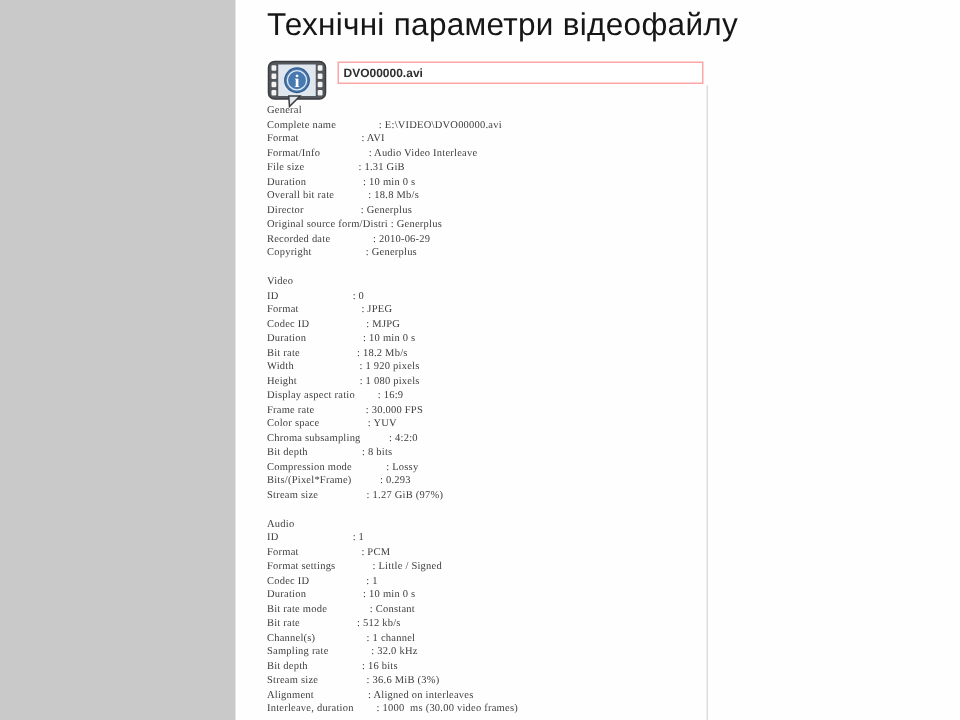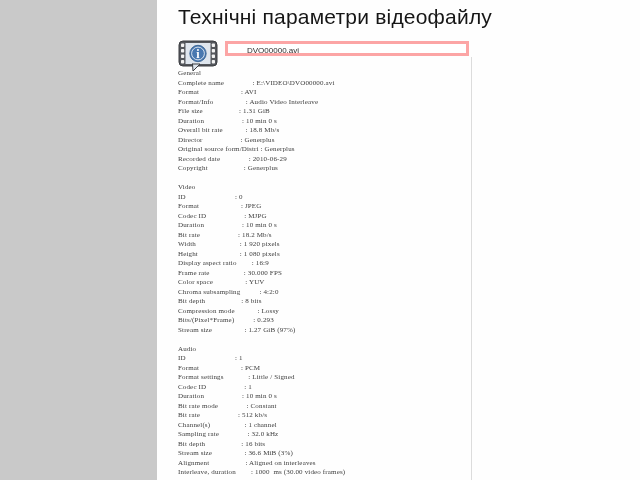--- a/index.html
+++ b/index.html
@@ -15,23 +15,23 @@
   .page-title{
     position:absolute;left:21px;top:5px;
     font-size:21px;font-weight:400;color:#161616;
     letter-spacing:0.2px;white-space:nowrap;
   }
   .mi-icon{
     position:absolute;left:21px;top:40px;width:40px;height:32px;
   }
   .filename-tab{
     position:absolute;left:68px;top:41px;width:244px;height:15px;
-    background:#ffffff;border:3px solid #fca5a5;
+    background:#ffffff;border:1px solid #fca5a5;
     font-size:8px;line-height:14px;color:#2e2e2e;
-    padding:0 19px;box-sizing:border-box;white-space:nowrap;overflow:hidden;
+    padding:0 3px;box-sizing:border-box;white-space:nowrap;overflow:hidden;font-weight:bold;
   }
   .window-right-border{
     position:absolute;left:314px;top:57px;width:1px;height:423px;
     background:#dcdcdc;
   }
   .report{
     position:absolute;left:21px;top:69px;margin:0;
     font-family:Liberation Serif, serif;
     font-size:7px;line-height:9.5px;color:#3d3d3d;
     white-space:pre;letter-spacing:0.15px;

